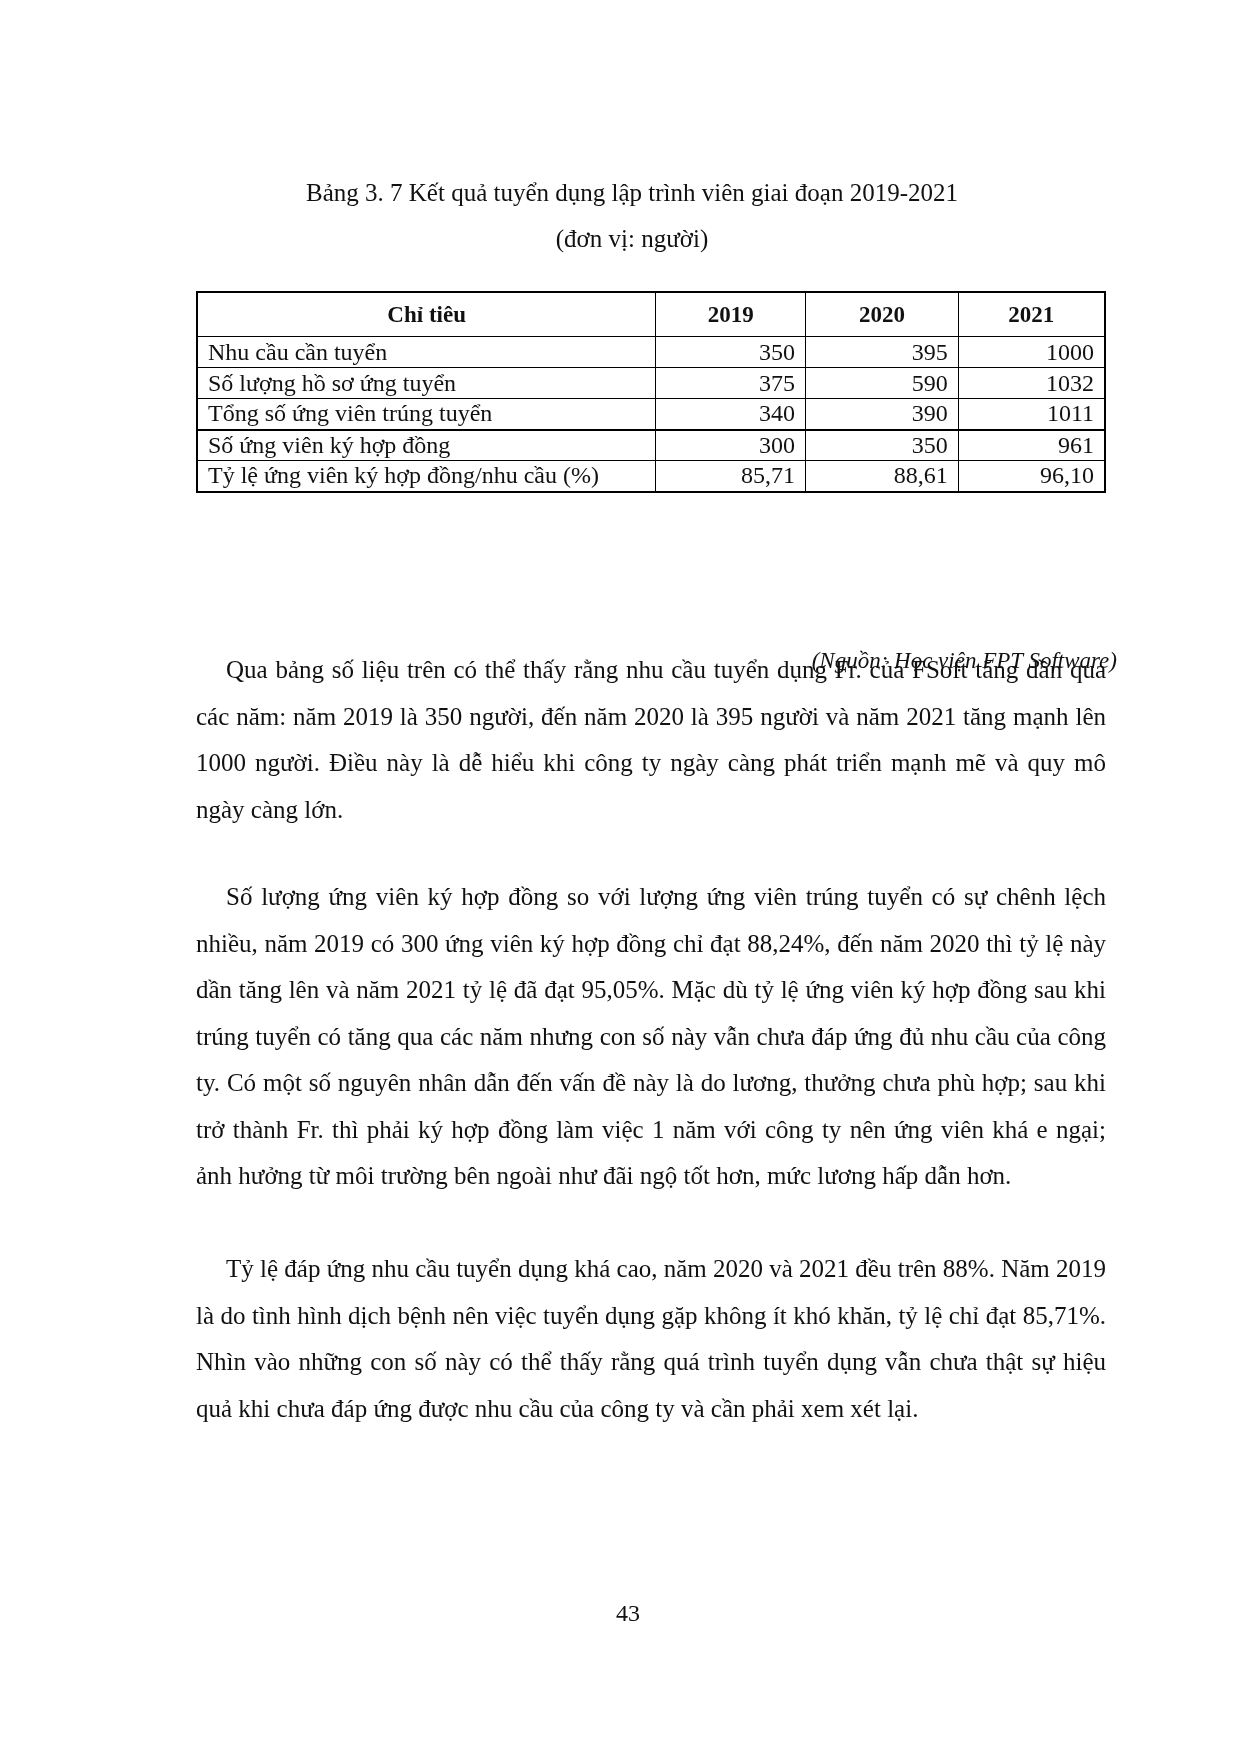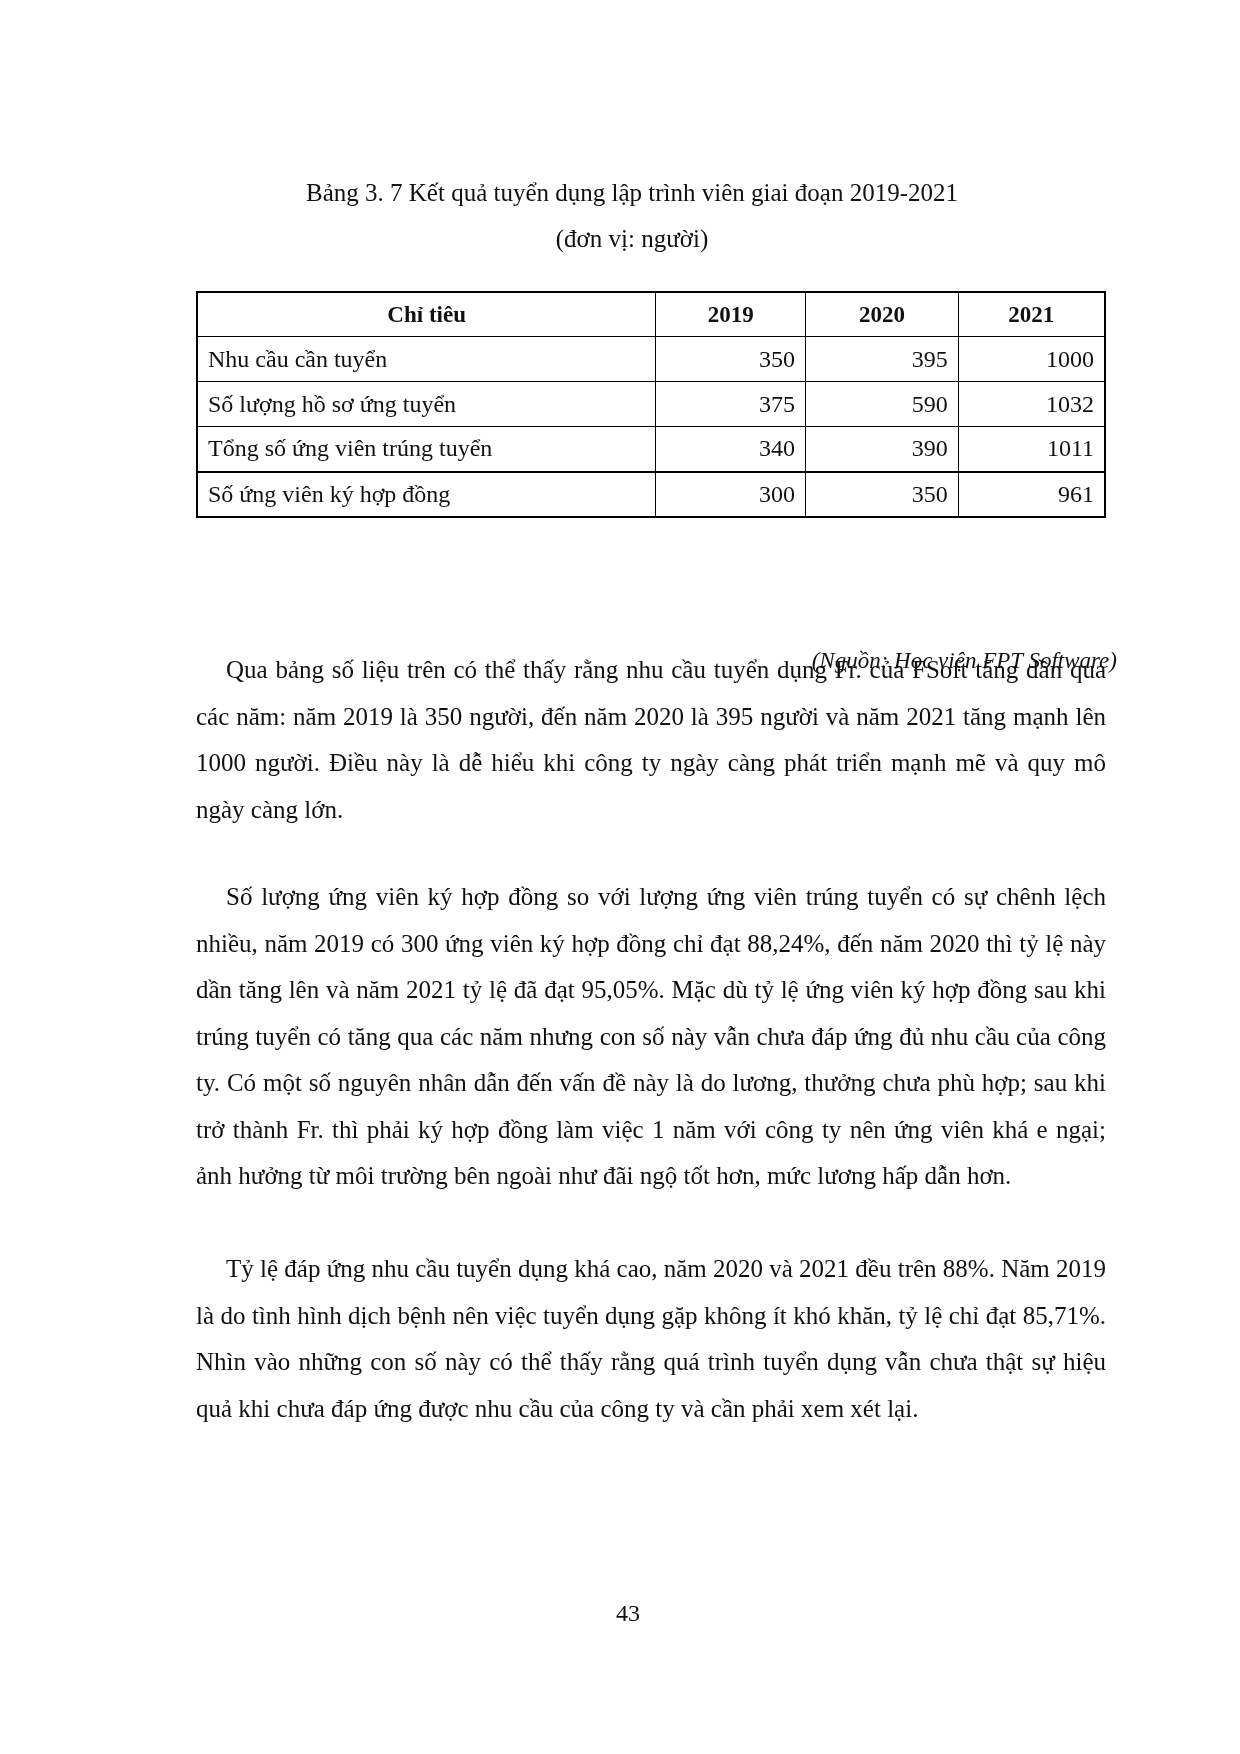--- a/index.html
+++ b/index.html
@@ -19,21 +19,21 @@
       border-collapse: collapse; border: 2.5px solid #000;
       font-size: 24px;
       margin-top: 23px;
     }
     table.data td, table.data th {
       border: 1.4px solid #000; padding: 0 10px; vertical-align: middle;
     }
     table.data th { font-weight: bold; text-align: center; height: 43px; font-size: 23px; }
     table.data td.label { text-align: left; }
     table.data td.num { text-align: right; }
-    table.data tr.r { height: 45px; }
+    table.data tr.r { height: 31px; }
     table.data tr.tall { height: 91px; }
     table.data tr.tall td.label { line-height: 45px; }
     col.c0 { width: 460px; }
     col.c1 { width: 150px; }
     col.c2 { width: 153px; }
     col.c3 { width: 147px; }
     table.data tr.thickbot td { border-bottom: 2px solid #000; }
 
     .source {
       position: absolute; top: 648px; right: 123px;
@@ -92,20 +92,26 @@
       <td class="num">340</td>
       <td class="num">390</td>
       <td class="num">1011</td>
     </tr>
     <tr class="r">
       <td class="label">Số ứng viên ký hợp đồng</td>
       <td class="num">300</td>
       <td class="num">350</td>
       <td class="num">961</td>
     </tr>
+    <tr class="r">
+      <td class="label">Tỷ lệ ứng viên ký hợp đồng/nhu cầu (%)</td>
+      <td class="num">85,71</td>
+      <td class="num">88,61</td>
+      <td class="num">96,10</td>
+    </tr>
   </tbody>
 </table>
 
 <div class="source">(Nguồn: Học viện FPT Software)</div>
 
 <p class="para" id="p1"><span class="indent"></span><span>Qua bảng số liệu trên có thể thấy rằng nhu cầu tuyển dụng Fr. của FSoft tăng dần qua các năm: năm 2019 là 350 người, đến năm 2020 là 395 người và năm 2021 tăng mạnh lên 1000 người. Điều này là dễ hiểu khi công ty ngày càng phát triển mạnh mẽ và quy mô ngày càng lớn.</span></p>
 <p class="para" id="p2"><span class="indent"></span><span>Số lượng ứng viên ký hợp đồng so với lượng ứng viên trúng tuyển có sự chênh lệch nhiều, năm 2019 có 300 ứng viên ký hợp đồng chỉ đạt 88,24%, đến năm 2020 thì tỷ lệ này dần tăng lên và năm 2021 tỷ lệ đã đạt 95,05%. Mặc dù tỷ lệ ứng viên ký hợp đồng sau khi trúng tuyển có tăng qua các năm nhưng con số này vẫn chưa đáp ứng đủ nhu cầu của công ty. Có một số nguyên nhân dẫn đến vấn đề này là do lương, thưởng chưa phù hợp; sau khi trở thành Fr. thì phải ký hợp đồng làm việc 1 năm với công ty nên ứng viên khá e ngại; ảnh hưởng từ môi trường bên ngoài như đãi ngộ tốt hơn, mức lương hấp dẫn hơn.</span></p>
 <p class="para" id="p3"><span class="indent"></span><span>Tỷ lệ đáp ứng nhu cầu tuyển dụng khá cao, năm 2020 và 2021 đều trên 88%. Năm 2019 là do tình hình dịch bệnh nên việc tuyển dụng gặp không ít khó khăn, tỷ lệ chỉ đạt 85,71%. Nhìn vào những con số này có thể thấy rằng quá trình tuyển dụng vẫn chưa thật sự hiệu quả khi chưa đáp ứng được nhu cầu của công ty và cần phải xem xét lại.</span></p>
 
 <div class="page-num">43</div>

